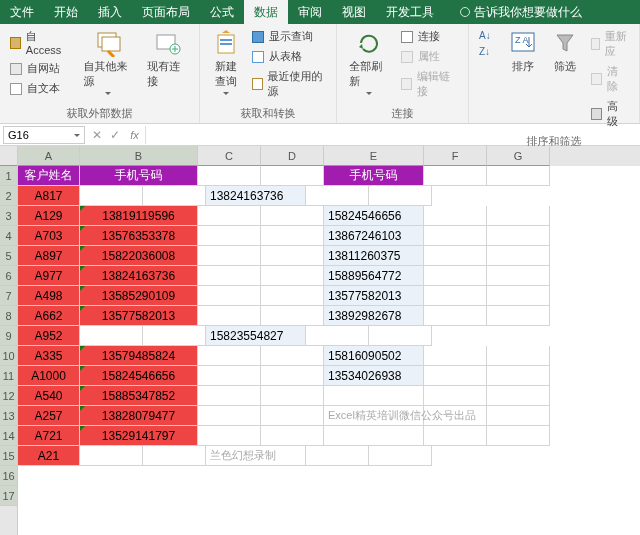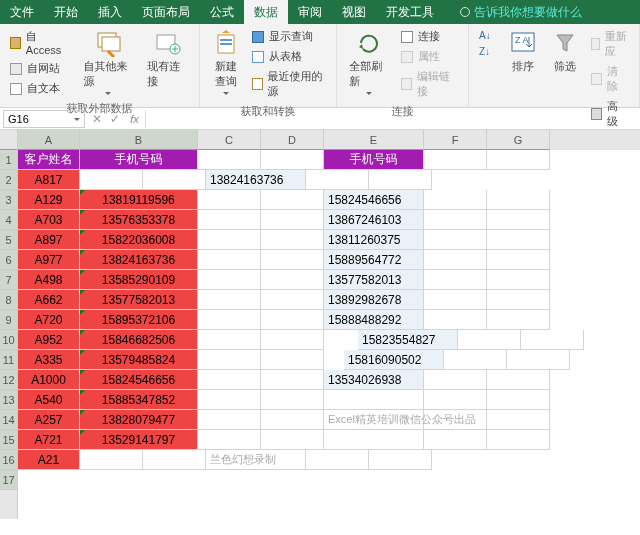--- a/index.html
+++ b/index.html
@@ -1,22 +1,22 @@
 <!DOCTYPE html>
 <html><head>
 <meta charset="utf-8">
 <style>
 *{box-sizing:border-box;margin:0;padding:0;font-family:"Microsoft YaHei",SimSun,sans-serif}
 body{background:#fff;width:640px;height:535px;overflow:hidden;font-size:12px}
 .tabs{display:flex;background:#217346;color:#fff;height:24px;align-items:stretch}
 .tab{padding:8px 10px;display:flex;align-items:center;font-size:12px;cursor:pointer}
 .tab.active{background:#f3f3f3;color:#217346}
-.tab.tell{color:#5eead4;margin-left:6px}
+.tab.tell{color:#ffffff;margin-left:6px}
 .bulb{display:inline-block;width:10px;height:10px;border:1px solid #cfe8db;border-radius:50%;margin-right:4px}
-.ribbon{background:#f3f3f3;border-bottom:1px solid #d4d4d4;height:84px;display:flex}
+.ribbon{background:#f3f3f3;border-bottom:1px solid #d4d4d4;height:100px;display:flex}
 .grp{border-right:1px solid #e1e1e1;display:flex;flex-direction:column;padding:3px 8px 0}
 .grp-top{flex:1;display:flex;gap:6px;align-items:flex-start}
 .grp-lbl{text-align:center;font-size:11px;color:#666;padding:3px 0 2px}
 .vbtn{display:flex;flex-direction:column;align-items:center;gap:2px;font-size:11px;color:#444;padding:2px 4px;cursor:pointer}
 .stack{display:flex;flex-direction:column;gap:1px;font-size:11px;color:#444}
 .stack span{display:flex;align-items:center;gap:3px;padding:1px 2px;cursor:pointer}
 .mini{width:12px;height:12px;background:#d9b36c;border:1px solid #a67c00;display:inline-block}
 .arrow-down{width:0;height:0;border-left:3px solid transparent;border-right:3px solid transparent;border-top:3px solid #666;display:inline-block;margin-top:1px}
 .namebox{display:flex;background:#fff;border-bottom:1px solid #d4d4d4;height:22px;align-items:center}
 .nb{width:82px;border:1px solid #ccc;height:18px;margin:0 3px;padding:0 4px;font-size:11px;display:flex;align-items:center;justify-content:space-between}
@@ -317,43 +317,33 @@
         <div class="row">
           <div class="cell cA sel">A662</div>
           <div class="cell cB sel">13577582013<i class="gm"></i></div>
           <div class="cell cC"></div>
           <div class="cell cD"></div>
           <div class="cell cE selE" style="justify-content: flex-start;">13892982678</div>
           <div class="cell cF"></div>
           <div class="cell cG"></div>
         </div>
         <div class="row">
-          <div class="cell cA sel">A720</div>
-          <div class="cell cB sel">15895372106<i class="gm"></i></div>
-          <div class="cell cC"></div>
-          <div class="cell cD"></div>
-          <div class="cell cE selE" style="justify-content: flex-start;">15888488292</div>
-          <div class="cell cF"></div>
-          <div class="cell cG"></div>
-        </div>
-        <div class="row">
           <div class="cell cA sel">A952</div>
-          <div class="cell cB sel">15846682506<i class="gm"></i></div>
-          <div class="cell cC"></div>
-          <div class="cell cD"></div>
-          <div class="cell cE selE" style="justify-content: flex-start; margin-left: 34px;">15823554827</div>
+          <div class="cell cC"></div>
+          <div class="cell cD"></div>
+          <div class="cell cE selE" style="justify-content: flex-start;">15823554827</div>
           <div class="cell cF"></div>
           <div class="cell cG"></div>
         </div>
         <div class="row">
           <div class="cell cA sel">A335</div>
           <div class="cell cB sel">13579485824<i class="gm"></i></div>
           <div class="cell cC"></div>
           <div class="cell cD"></div>
-          <div class="cell cE selE" style="justify-content: flex-start; margin-left: 20px;">15816090502</div>
+          <div class="cell cE selE" style="justify-content: flex-start;">15816090502</div>
           <div class="cell cF"></div>
           <div class="cell cG"></div>
         </div>
         <div class="row">
           <div class="cell cA sel">A1000</div>
           <div class="cell cB sel">15824546656<i class="gm"></i></div>
           <div class="cell cC"></div>
           <div class="cell cD"></div>
           <div class="cell cE selE" style="justify-content: flex-start;">13534026938</div>
           <div class="cell cF"></div>

